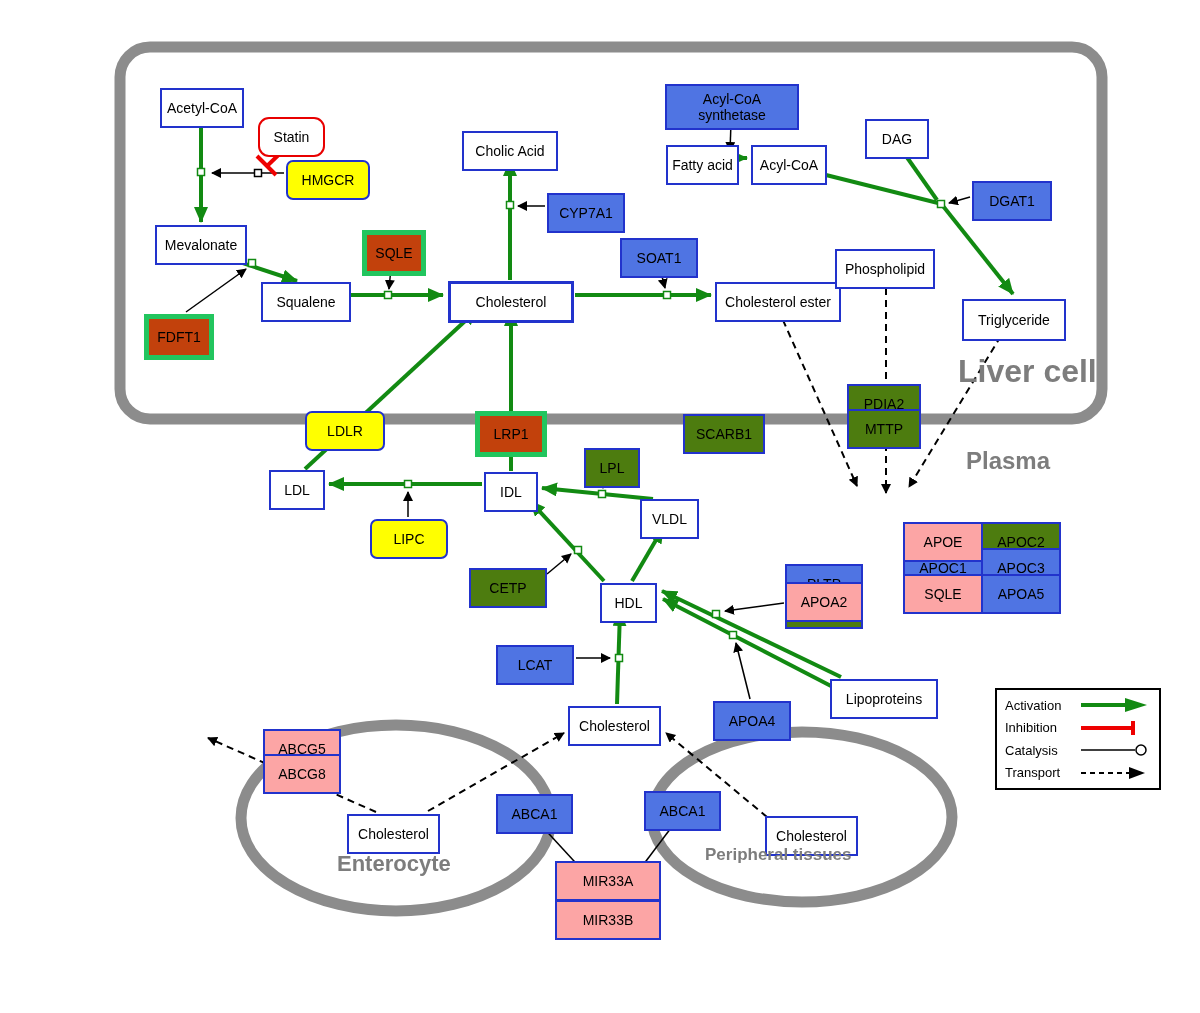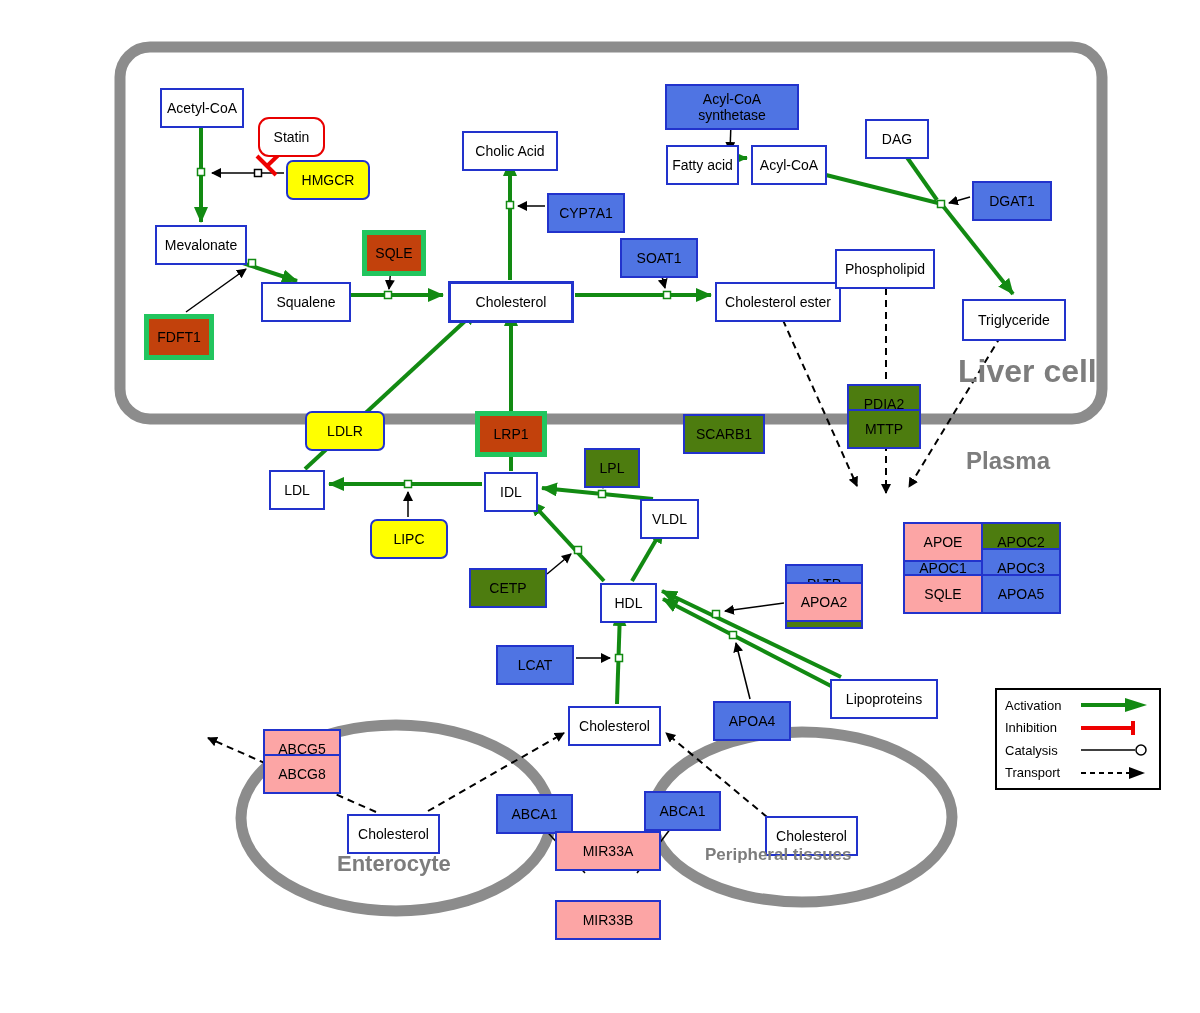--- a/index.html
+++ b/index.html
@@ -163,21 +163,21 @@
   <div class="nd mblu" style="left:644px;top:791px;width:77px;height:26px">ABCA1</div>
   <div class="nd mblu" style="left:903px;top:548px;width:80px;height:27px">APOC1</div>
   <div class="nd mblu" style="left:981px;top:548px;width:80px;height:27px">APOC3</div>
   <div class="nd mblu" style="left:981px;top:574px;width:80px;height:27px">APOA5</div>
 
   <div class="nd dblu" style="left:785px;top:582px;width:78px;height:26px">APOA2</div>
   <div class="nd dblu" style="left:903px;top:522px;width:80px;height:27px">APOE</div>
   <div class="nd dblu" style="left:903px;top:574px;width:80px;height:27px">SQLE</div>
   <div class="nd dblu" style="left:263px;top:729px;width:78px;height:26px">ABCG5</div>
   <div class="nd dblu" style="left:263px;top:754px;width:78px;height:26px">ABCG8</div>
-  <div class="nd dblu" style="left:555px;top:831px;width:106px;height:28px">MIR33A</div>
+  <div class="nd dblu" style="left:555px;top:861px;width:106px;height:28px">MIR33A</div>
   <div class="nd dblu" style="left:555px;top:900px;width:106px;height:26px">MIR33B</div>
 
   <div class="rlabel" style="left:958px;top:353px;font-size:32px">Liver cell</div>
   <div class="rlabel" style="left:966px;top:447px;font-size:24px">Plasma</div>
   <div class="rlabel" style="left:337px;top:851px;font-size:22px">Enterocyte</div>
   <div class="rlabel" style="left:705px;top:845px;font-size:17px">Peripheral tissues</div>
 
   <div class="legend">
     <div class="lrow">
       <span>Activation</span>

